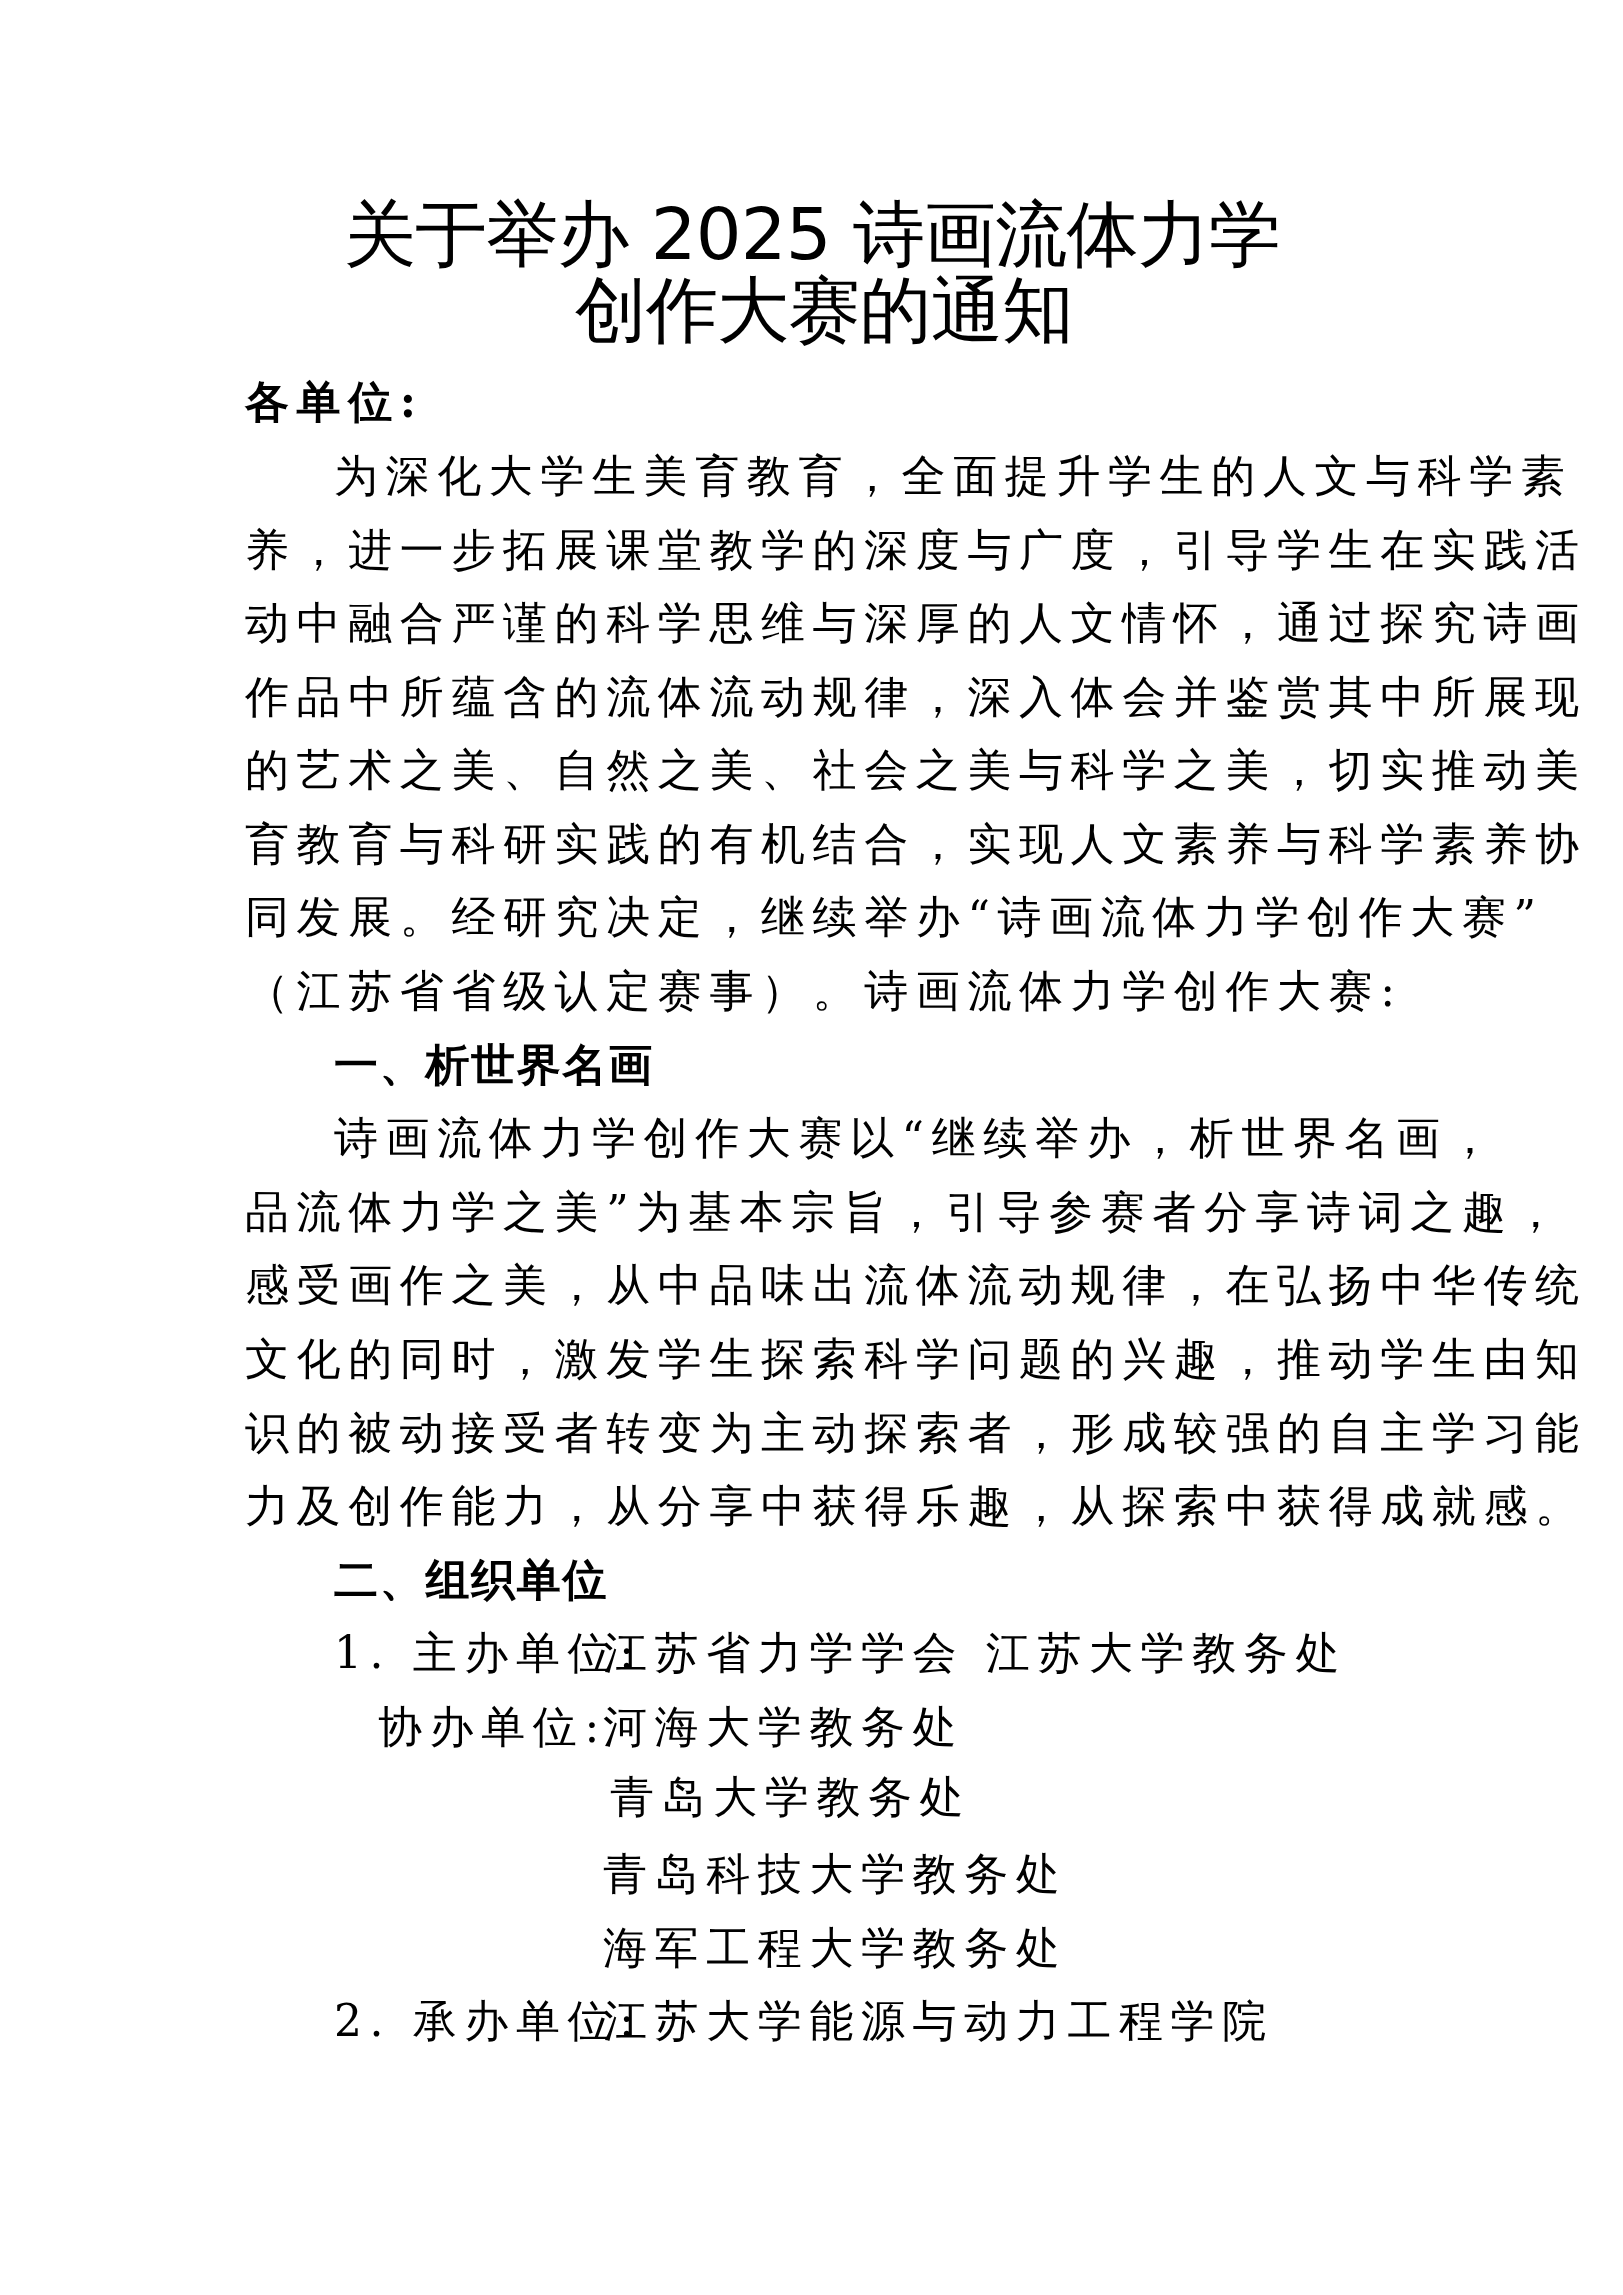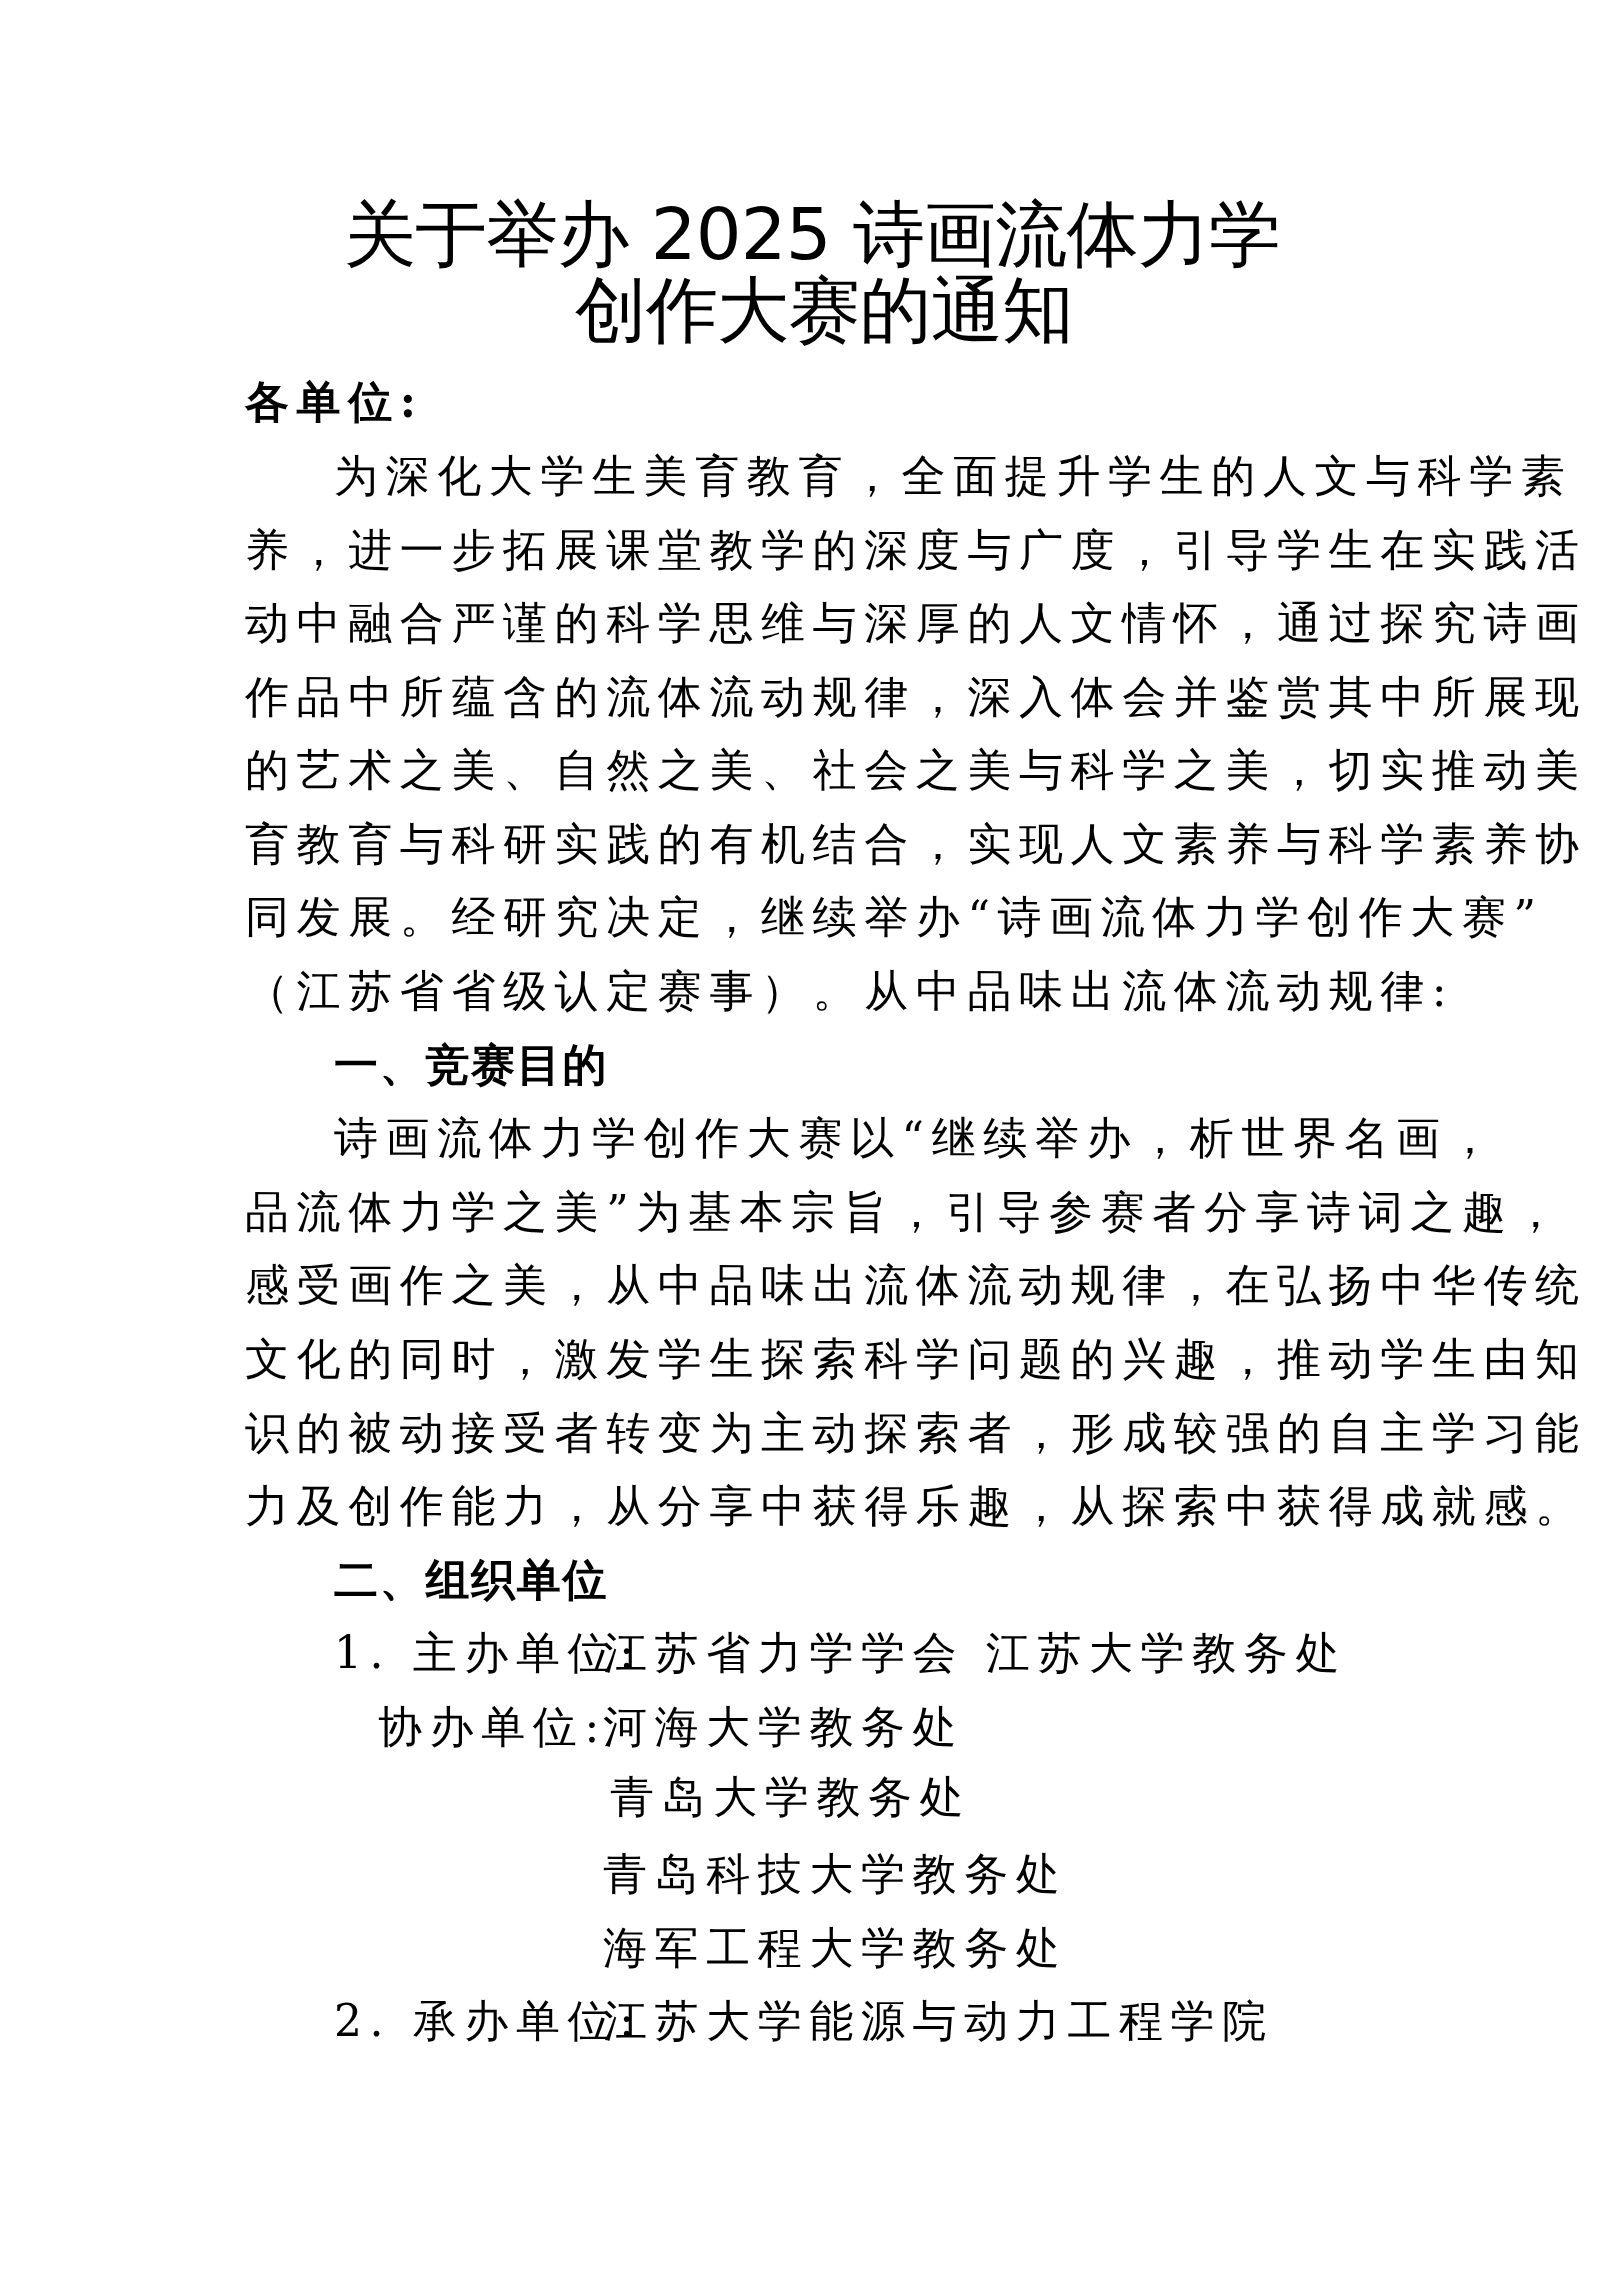--- a/index.html
+++ b/index.html
@@ -34,23 +34,23 @@
 
   <div class="line" style="top:365px;font-weight:bold;">各单位:</div>
 
   <div class="line indent" style="top:439px;">为深化大学生美育教育，全面提升学生的人文与科学素</div>
   <div class="line" style="top:513px;">养，进一步拓展课堂教学的深度与广度，引导学生在实践活</div>
   <div class="line" style="top:586px;">动中融合严谨的科学思维与深厚的人文情怀，通过探究诗画</div>
   <div class="line" style="top:660px;">作品中所蕴含的流体流动规律，深入体会并鉴赏其中所展现</div>
   <div class="line" style="top:733px;">的艺术之美、自然之美、社会之美与科学之美，切实推动美</div>
   <div class="line" style="top:807px;">育教育与科研实践的有机结合，实现人文素养与科学素养协</div>
   <div class="line" style="top:880px;">同发展。经研究决定，继续举办“诗画流体力学创作大赛”</div>
-  <div class="line" style="top:954px;">（江苏省省级认定赛事）。从中品味出流体流动规律:</div>
+  <div class="line" style="top:954px;">（江苏省省级认定赛事）。诗画流体力学创作大赛:</div>
 
-  <div class="line indent heading" style="top:1028px;">一、竞赛目的</div>
+  <div class="line indent heading" style="top:1028px;">一、析世界名画</div>
   <div class="line indent" style="top:1101px;">诗画流体力学创作大赛以“继续举办，析世界名画，</div>
   <div class="line" style="top:1175px;">品流体力学之美”为基本宗旨，引导参赛者分享诗词之趣，</div>
   <div class="line" style="top:1248px;">感受画作之美，从中品味出流体流动规律，在弘扬中华传统</div>
   <div class="line" style="top:1322px;">文化的同时，激发学生探索科学问题的兴趣，推动学生由知</div>
   <div class="line" style="top:1396px;">识的被动接受者转变为主动探索者，形成较强的自主学习能</div>
   <div class="line" style="top:1469px;">力及创作能力，从分享中获得乐趣，从探索中获得成就感。</div>
 
   <div class="line indent heading" style="top:1543px;">二、组织单位</div>
 
   <div class="line indent" style="top:1616px;">

